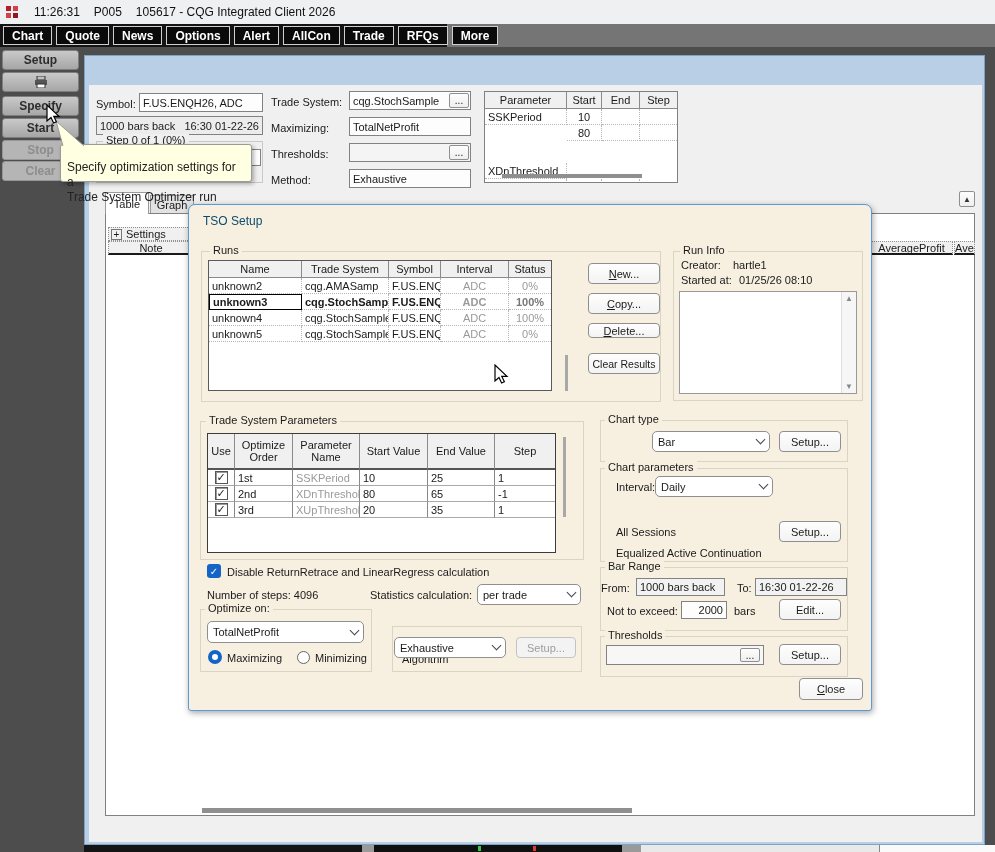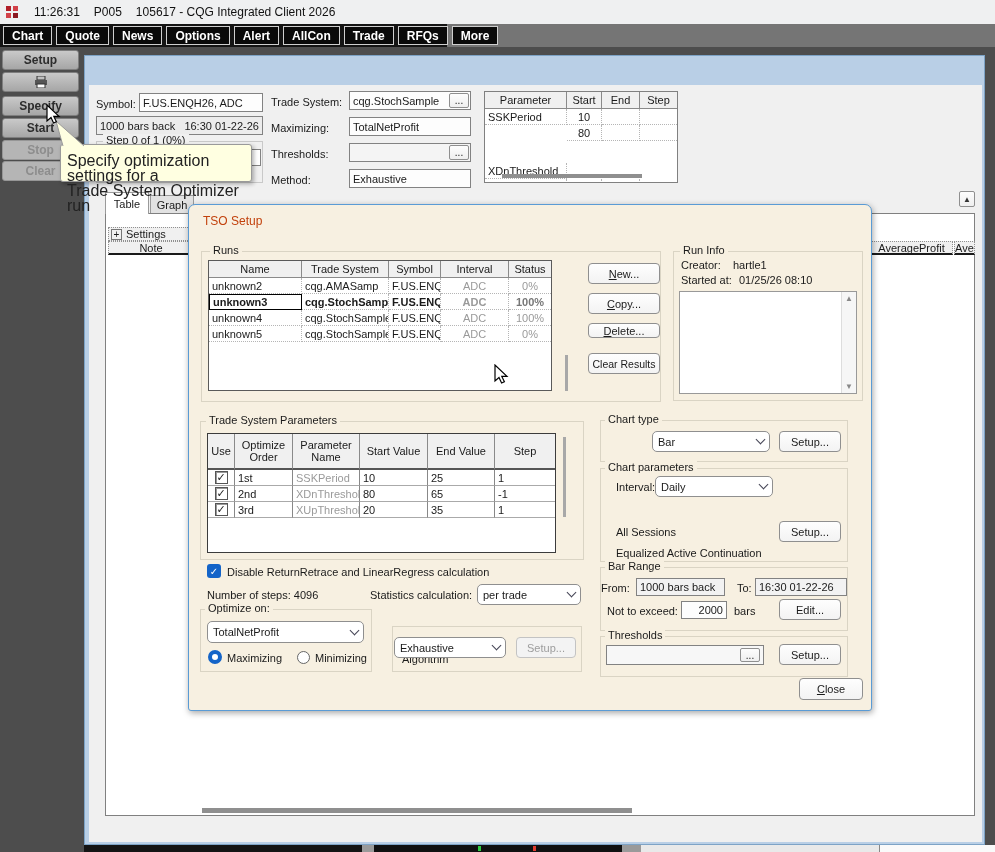--- a/index.html
+++ b/index.html
@@ -51,21 +51,21 @@
   .chev { width:7px; height:7px; border-right:1.4px solid #445; border-bottom:1.4px solid #445; transform:rotate(45deg); margin-top:-4px; }
 
   .ckc { width:13px; height:13px; background:#fff; border:1px solid #555; box-shadow:inset 1px 1px 0 #9a9a9a; font-size:11px; font-weight:bold; display:flex; align-items:center; justify-content:center; }
   .ckm { width:14px; height:14px; background:#1464c8; border-radius:3px; color:#fff; font-size:10px; display:flex; align-items:center; justify-content:center; }
   .radio-on { width:14px; height:14px; border-radius:50%; border:4px solid #1464c8; background:#fff; }
   .radio-off { width:13px; height:13px; border-radius:50%; border:1px solid #666; background:#fff; }
 
   .tab { display:flex; align-items:center; justify-content:center; font-size:11px; }
   .scroll-thumb { background:#8f8f8f; }
   .cursor { z-index:70; }
-  .tooltip { left:60px; top:144px; width:192px; height:38px; background:#ffffe1; border:1px solid #9a9a9a; border-radius:3px; box-shadow:2px 2px 4px rgba(0,0,0,.3); z-index:60; padding:8px 6px; font-size:16px; color:#222; line-height:15px; }
+  .tooltip { left:60px; top:144px; width:192px; height:38px; background:#ffffe1; border:1px solid #9a9a9a; border-radius:3px; box-shadow:2px 2px 4px rgba(0,0,0,.3); z-index:60; padding:15px 6px; font-size:12px; color:#222; line-height:15px; }
 </style>
 </head>
 <body>
 
 <div class="abs topbar">
   <svg width="15" height="15">
       <rect x="1" y="1" width="5" height="5" fill="#b01e28"></rect>
       <rect x="8" y="1" width="5" height="5" fill="#d24048"></rect>
       <rect x="1" y="8" width="5" height="5" fill="#d24048"></rect>
       <rect x="8" y="8" width="5" height="5" fill="#8c1820"></rect>
@@ -201,21 +201,21 @@
       <div class="abs" style="left:764px;top:27px;width:83px;height:14px;background:#f0f0f0;border:1px dotted #909090;border-bottom:2px solid #1a1a1a;display:flex;align-items:center;justify-content:center;">
           <span>AverageProfit</span>
         </div>
       <div class="abs" style="left:848px;top:27px;width:21px;height:14px;background:#f0f0f0;border:1px dotted #909090;border-bottom:2px solid #1a1a1a;display:flex;align-items:center;overflow:hidden;">
           <span>Ave</span>
         </div>
       <div class="abs scroll-thumb" style="left:96px;top:594px;width:430px;height:5px;"></div>
     </div>
 
     <div class="abs dialog">
-      <span class="abs" style="left:14px;top:9px;font-size:12px;color:#c2410c;">TSO Setup</span>
+      <span class="abs" style="left:14px;top:9px;font-size:12px;color:#0c4a6e;">TSO Setup</span>
 
       <div class="grp" style="left:12px;top:46px;width:460px;height:151px;"></div>
       <span class="grp-label" style="left:21px;top:39px;">Runs</span>
 
       <div class="abs ctab" style="left:19px;top:55px;width:344px;height:131px;">
         <div class="crow">
           <div class="chead" style="width:93px;height:17px;">Name</div>
           <div class="chead" style="width:87px;height:17px;">Trade System</div>
           <div class="chead" style="width:52px;height:17px;">Symbol</div>
           <div class="chead" style="width:68px;height:17px;">Interval</div>

